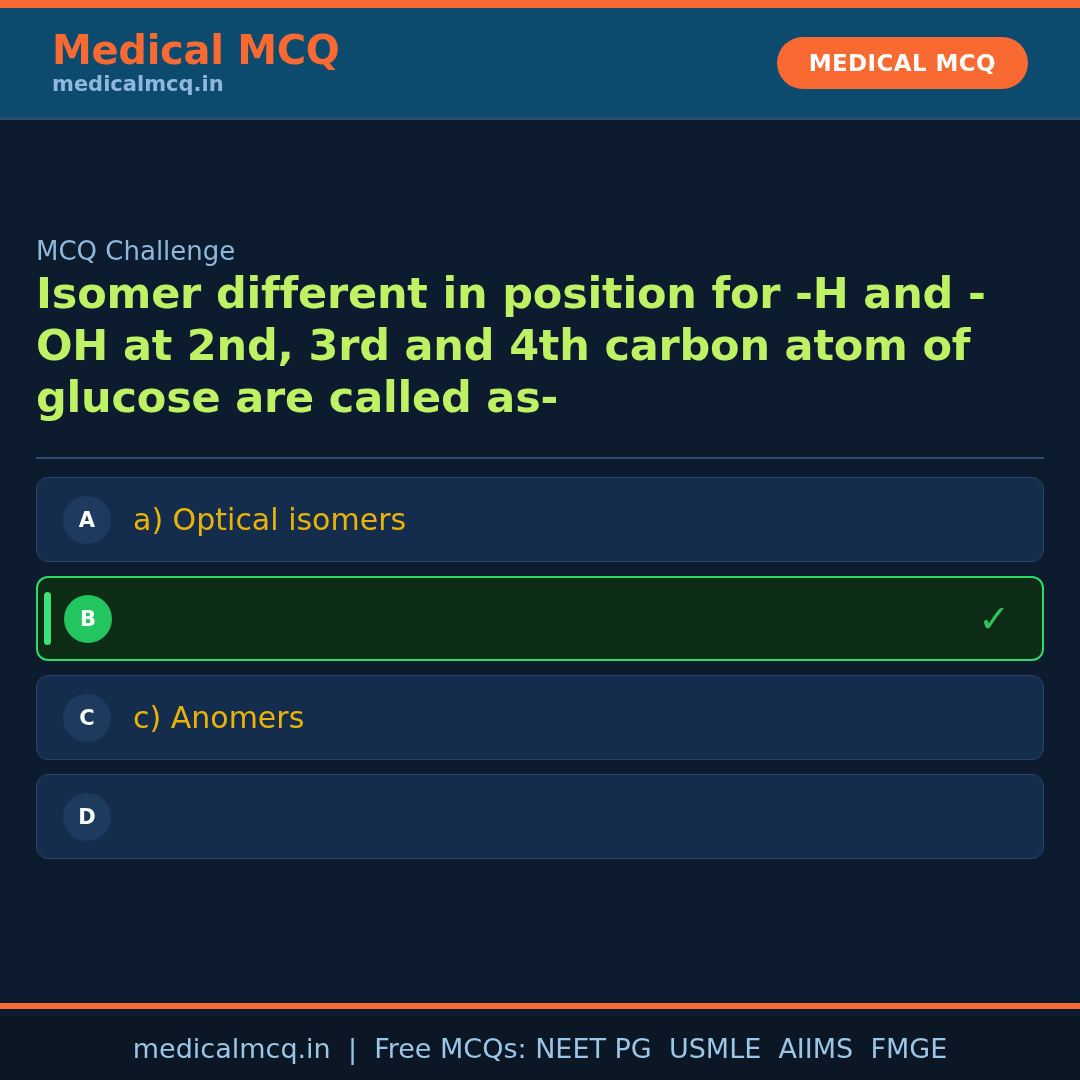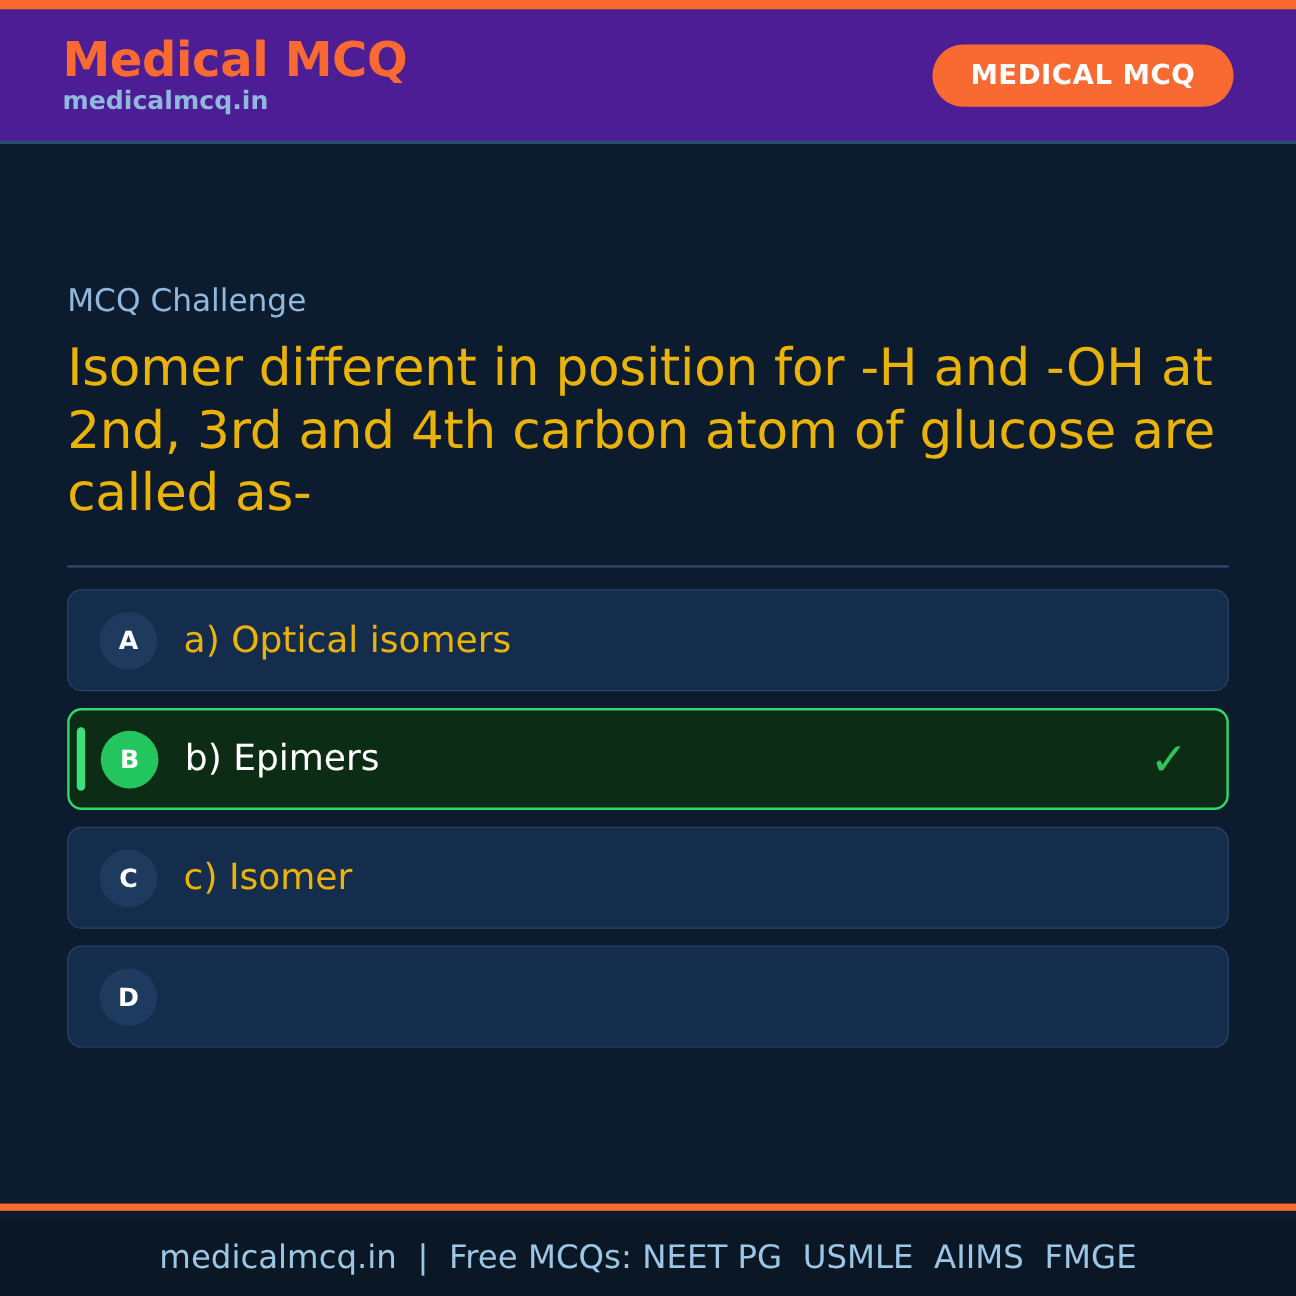--- a/index.html
+++ b/index.html
@@ -18,21 +18,21 @@
 
   
   .top-accent {
     height: 8px;
     width: 100%;
     background: #f96a33;
   }
 
   
   .header {
-    background: #4c1d95;
+    background: #0c4a6e;
     height: 112px;
     padding: 0 52px;
     display: flex;
     align-items: center;
     justify-content: space-between;
     border-bottom: 3px solid #2b4a6f;
     position: relative;
   }
 
   .brand-block {
@@ -63,41 +63,40 @@
     font-size: 23px;
     font-weight: bold;
     letter-spacing: 0.4px;
     padding: 13px 32px;
     border-radius: 30px;
     white-space: nowrap;
   }
 
   
   .main {
-    padding: 0 56px;
+    padding: 0 36px;
     position: absolute;
     top: 123px;
     left: 0;
     right: 0;
     bottom: 77px;
   }
 
   .kicker {
     color: #8fb8dc;
     font-size: 26px;
     margin-top: 113px;
     line-height: 1.2;
   }
 
   .question {
-    color: #eab308;
+    color: #bef264;
     font-size: 43px;
-    font-weight: normal;
+    font-weight: bold;
     line-height: 1.21;
-    margin-top: 14px;
     letter-spacing: -0.2px;
   }
 
   .divider {
     height: 2px;
     background: #2e4b6e;
     margin-top: 34px;
     width: 100%;
   }
 
@@ -222,27 +221,26 @@
   <div class="options">
 
     <div class="option">
       <span class="badge">A</span>
       <span class="option-text">a) Optical isomers</span>
     </div>
 
     <div class="option correct">
       <span class="accent-bar"></span>
       <span class="badge">B</span>
-      <span class="option-text">b) Epimers</span>
       <span class="check-icon">✓</span>
     </div>
 
     <div class="option">
       <span class="badge">C</span>
-      <span class="option-text">c) Isomer</span>
+      <span class="option-text">c) Anomers</span>
     </div>
 
     <div class="option">
       <span class="badge">D</span>
     </div>
 
   </div>
 </div>
 
 <div class="footer-accent"></div>

